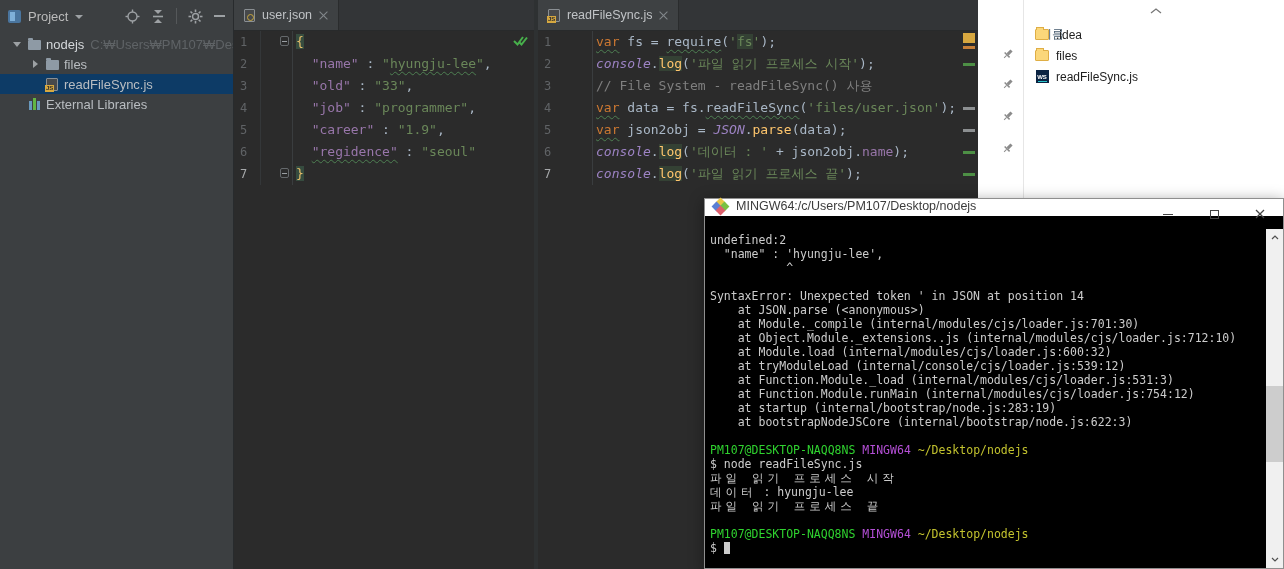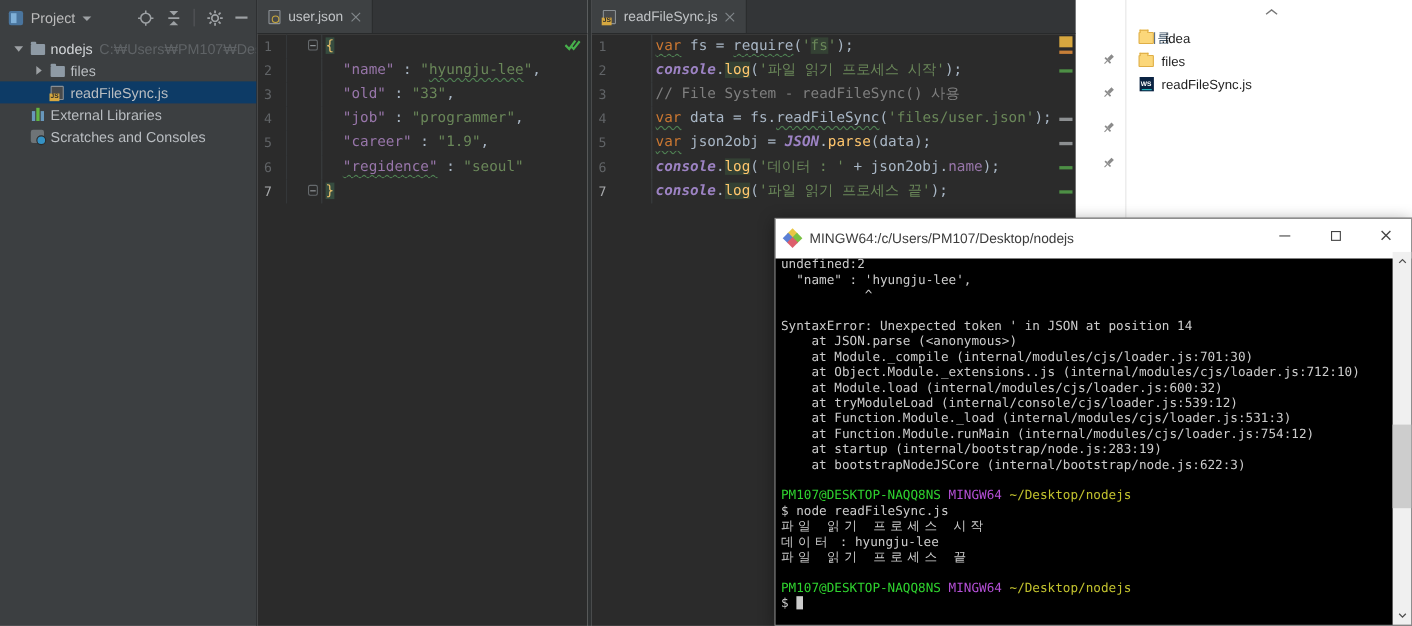--- a/index.html
+++ b/index.html
@@ -1,20 +1,20 @@
 <!DOCTYPE html>
 <html><head>
 <meta charset="utf-8">
 <style>
   *{margin:0;padding:0;box-sizing:border-box}
   html,body{width:1284px;height:569px;overflow:hidden;background:#fff;
     font-family:"Liberation Sans",sans-serif;}
 
   
-  #ide{position:absolute;left:0;top:0;width:978px;height:569px;background:#e5e5e5;display:flex;z-index:1}
+  #ide{position:absolute;left:0;top:0;width:978px;height:569px;background:#d946ef;display:flex;z-index:1}
   #project-panel{width:234px;background:#3c3f41;border-right:1px solid #282b2d;flex:none;display:flex;flex-direction:column}
   #pp-header{height:32px;display:flex;align-items:center;padding:0 8px;color:#bbbbbb;font-size:13px}
   .tw-icon{width:13px;height:13px;background:#4a759e;border-radius:2px;position:relative;flex:none}
   .tw-icon::after{content:"";position:absolute;left:2px;top:2px;width:5px;height:9px;background:#7fb0d8}
   #pp-title{margin-left:7px}
   .caret-down{width:0;height:0;border-left:4px solid transparent;border-right:4px solid transparent;border-top:4px solid #9da1a4;margin-left:7px;margin-top:2px}
   #pp-actions{margin-left:auto;display:flex;align-items:center;gap:11px}
   #pp-actions svg{display:block}
   .vsep{width:1px;height:16px;background:#55585a}
   .minus-ic{width:11px;height:2px;background:#9da1a4}
@@ -64,21 +64,21 @@
   .fold-ic{position:absolute;right:3px;top:5px;width:9px;height:10px;border:1px solid #65696c;border-radius:2px;background:#2b2b2b}
   .fold-ic::after{content:"";position:absolute;left:1px;top:4px;width:5px;height:1px;background:#9a9fa3}
   .codetext{white-space:pre;padding-left:3px}
 
   .tk-kw{color:#cc7832}
   .tk-tx{color:#a9b7c6}
   .tk-st{color:#6a8759}
   .tk-ke{color:#9876aa}
   .tk-cm{color:#7f7f7f}
   .tk-fn{color:#ffc66d}
-  .tk-gl{color:#9d83c4;font-style:italic;font-weight:bold}
+  .tk-gl{color:#9d83c4;font-style:italic;font-weight:normal}
   .tk-fd{color:#9876aa}
   .tk-br{color:#e8bf6a;background:#364c3f}
   .wv{text-decoration-line:underline;text-decoration-style:wavy;text-decoration-color:#4e8052;text-decoration-thickness:1px;text-underline-offset:3px}
   .hb{background:#344134}
 
   .check-ic{position:absolute;top:4px;right:6px}
   .stripe{position:absolute;right:0;top:0;bottom:0;width:17px}
   .stat-sq{position:absolute;top:2px;right:3px;width:12px;height:10px;background:#d7a73f}
   .stat-bar{position:absolute;top:15px;right:3px;width:12px;height:3px;background:#c77f38}
   .mark{position:absolute;right:3px;width:12px;height:3px}
@@ -94,21 +94,21 @@
   #exp-items{position:absolute;left:54px;top:24px;right:2px}
   .exp-row{height:21px;display:flex;align-items:center;color:#1e1e1e}
   .exp-ic{width:16px;margin:0 6px 0 2px;display:flex;justify-content:center;flex:none}
   .e-folder{width:14px;height:11px;background:#fbd77a;border:1px solid #dfae45;border-radius:1px;position:relative}
   .e-folder::before{content:"";position:absolute;top:-3px;left:0;width:6px;height:2px;background:#fbd77a;border:1px solid #dfae45;border-bottom:none}
   .e-ws{width:13px;height:13px;background:#0b2342;color:#fff;font-size:6px;font-weight:bold;display:flex;align-items:center;justify-content:center;position:relative}
   .e-ws::after{content:"";position:absolute;left:2px;bottom:1px;width:9px;height:1px;background:#29c5cc}
 
   
   #terminal{position:absolute;left:704px;top:198px;width:580px;height:371px;background:#000;border:1px solid #8f8f8f;z-index:3;box-shadow:0 3px 14px rgba(0,0,0,.4)}
-  #term-titlebar{height:36px;background:#ffffff;display:flex;align-items:center;position:relative}
+  #term-titlebar{height:17px;background:#ffffff;display:flex;align-items:flex-start;position:relative}
   #term-icon{width:16px;height:16px;position:relative;margin-left:8px;flex:none}
   #term-icon i{position:absolute;width:7px;height:7px;transform:rotate(45deg)}
   #term-icon .d1{left:4px;top:0;background:#e9c646}
   #term-icon .d2{left:0;top:4px;background:#5b7fd4}
   #term-icon .d3{left:8px;top:4px;background:#7ac143}
   #term-icon .d4{left:4px;top:8px;background:#dd5f6c}
   #term-title{margin-left:7px;font-size:12.5px;color:#3c3c3c}
   #term-btns{position:absolute;right:0;top:0;height:30px;width:138px;display:flex}
   .tbtn{flex:1;display:flex;align-items:center;justify-content:center}
   .g-min{width:10px;height:1px;background:#444}
@@ -200,27 +200,20 @@
         <div class="tree-row" style="padding-left: 8px;">
           <span class="tr-arrow"></span>
           <span class="tr-icon">
             <span class="i-lib">
               <i></i>
               <i></i>
               <i></i>
             </span>
           </span>
           <span class="tree-label">External Libraries</span>
-        </div>
-        <div class="tree-row" style="padding-left: 8px;">
-          <span class="tr-arrow"></span>
-          <span class="tr-icon">
-            <span class="i-scratch"></span>
-          </span>
-          <span class="tree-label">Scratches and Consoles</span>
         </div>
       </div>
   </div>
 
   <div id="editors">
     <div class="pane" id="pane-left">
       <div class="tabbar">
         <div class="tab">
           <span class="i-json"></span>
           <span>user.json</span>

